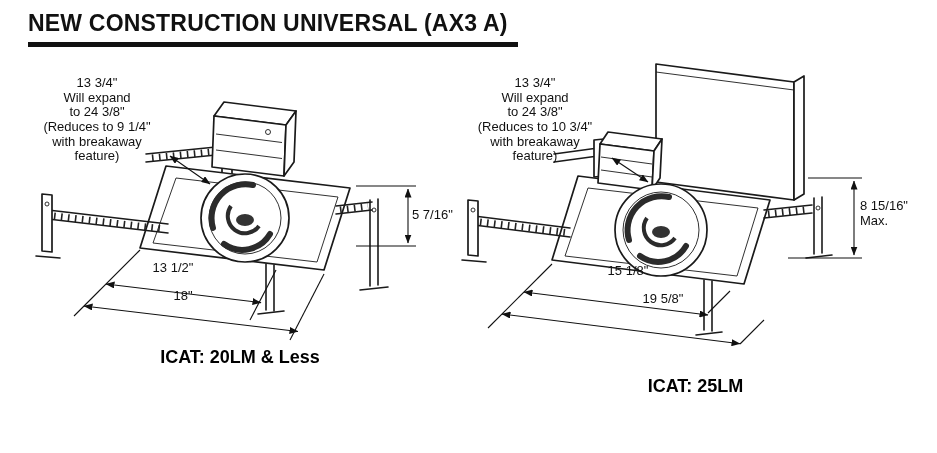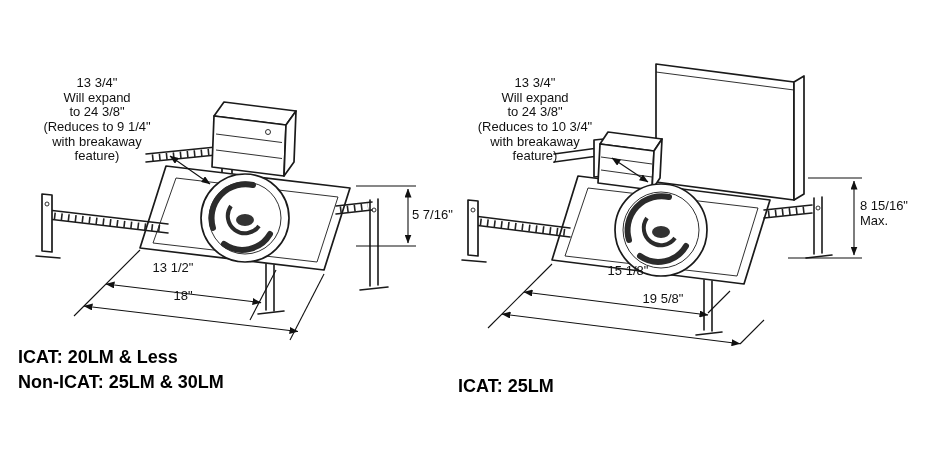--- a/index.html
+++ b/index.html
@@ -11,38 +11,39 @@
            color:#111; border-bottom:5px solid #111; padding:0 10px 5px 0; letter-spacing:.2px; }
 
   .diagram { position:absolute; }
   #diagram-left  { left:18px;  top:58px; width:444px; height:345px; }
   #diagram-right { left:458px; top:58px; width:475px; height:345px; }
 
   .note { position:absolute; font-size:13px; line-height:1.13; text-align:center;
           white-space:pre-line; color:#111; }
   .dimtext { position:absolute; font-size:13px; color:#111; }
   .center { text-align:center; }
-  .caption { position:absolute; left:0; width:100%; font-weight:bold;
+  .caption { position:absolute; left:0; width:100%; text-align:center; font-weight:bold;
              font-size:18px; line-height:1.4; color:#000; }
 
   svg { position:absolute; left:0; top:0; }
   svg .panel  { fill:#fff; stroke:#1a1a1a; stroke-width:1.7; stroke-linejoin:round; }
   svg .ln     { stroke:#1a1a1a; stroke-width:1.6; fill:none; stroke-linecap:round; }
   svg .thin   { stroke:#1a1a1a; stroke-width:.9; fill:none; }
   svg .rungs  { stroke:#222; stroke-width:7; stroke-dasharray:1.6 5.4; fill:none; }
   svg .dim    { stroke:#111; stroke-width:1.1; fill:none; }
   svg .swirl  { stroke:#2b2b2b; stroke-width:6; fill:none; stroke-linecap:round; }
   svg .swirl2 { stroke:#2b2b2b; stroke-width:4; fill:none; }
   svg .dark   { fill:#333; stroke:none; }
 </style>
 </head>
 <body>
 
 <div class="page">
 
+  <h1 class="title">NEW CONSTRUCTION UNIVERSAL (AX3 A)</h1>
 
   <div class="diagram" id="diagram-left">
     <svg width="440" height="310" viewBox="0 0 440 310">
       <defs>
         <marker id="ahl" markerWidth="9" markerHeight="7" refX="8.5" refY="3.5" orient="auto-start-reverse" markerUnits="userSpaceOnUse">
           <path d="M0,0 L9,3.5 L0,7 Z" fill="#111"></path>
         </marker>
       </defs>
 
       <g>
@@ -125,21 +126,20 @@
 feature)</div>
 
     <div class="dimtext" style="left:394px; top:149px; width:48px;">5 7/16"</div>
 
     <div class="dimtext center" style="left:95px; top:202px; width:120px;">13 1/2"</div>
 
     <div class="dimtext center" style="left:110px; top:230px; width:110px;">18"</div>
 
     <div class="caption" style="top:287px;">
       <div>ICAT: 20LM &amp; Less</div>
-      <div>Non-ICAT: 25LM &amp; 30LM</div>
     </div>
   </div>
 
   <div class="diagram" id="diagram-right">
     <svg width="470" height="310" viewBox="0 0 470 310">
       <defs>
         <marker id="ahr" markerWidth="9" markerHeight="7" refX="8.5" refY="3.5" orient="auto-start-reverse" markerUnits="userSpaceOnUse">
           <path d="M0,0 L9,3.5 L0,7 Z" fill="#111"></path>
         </marker>
       </defs>

